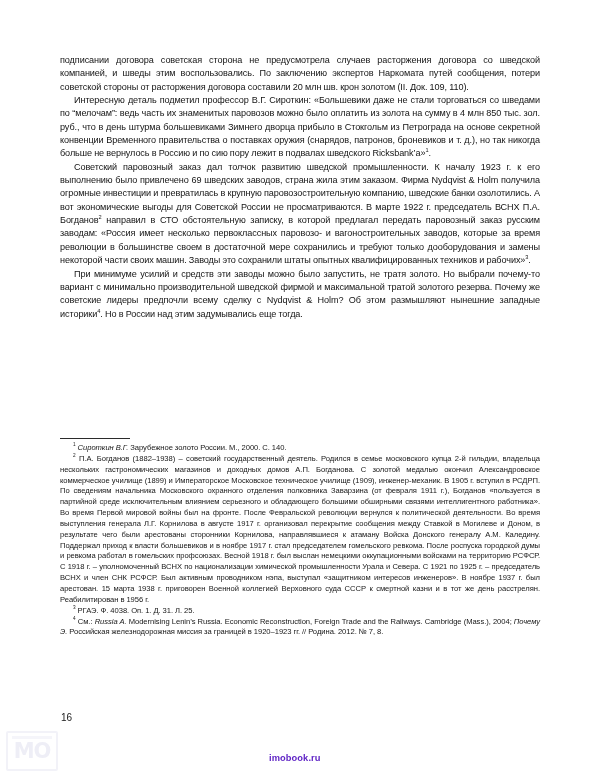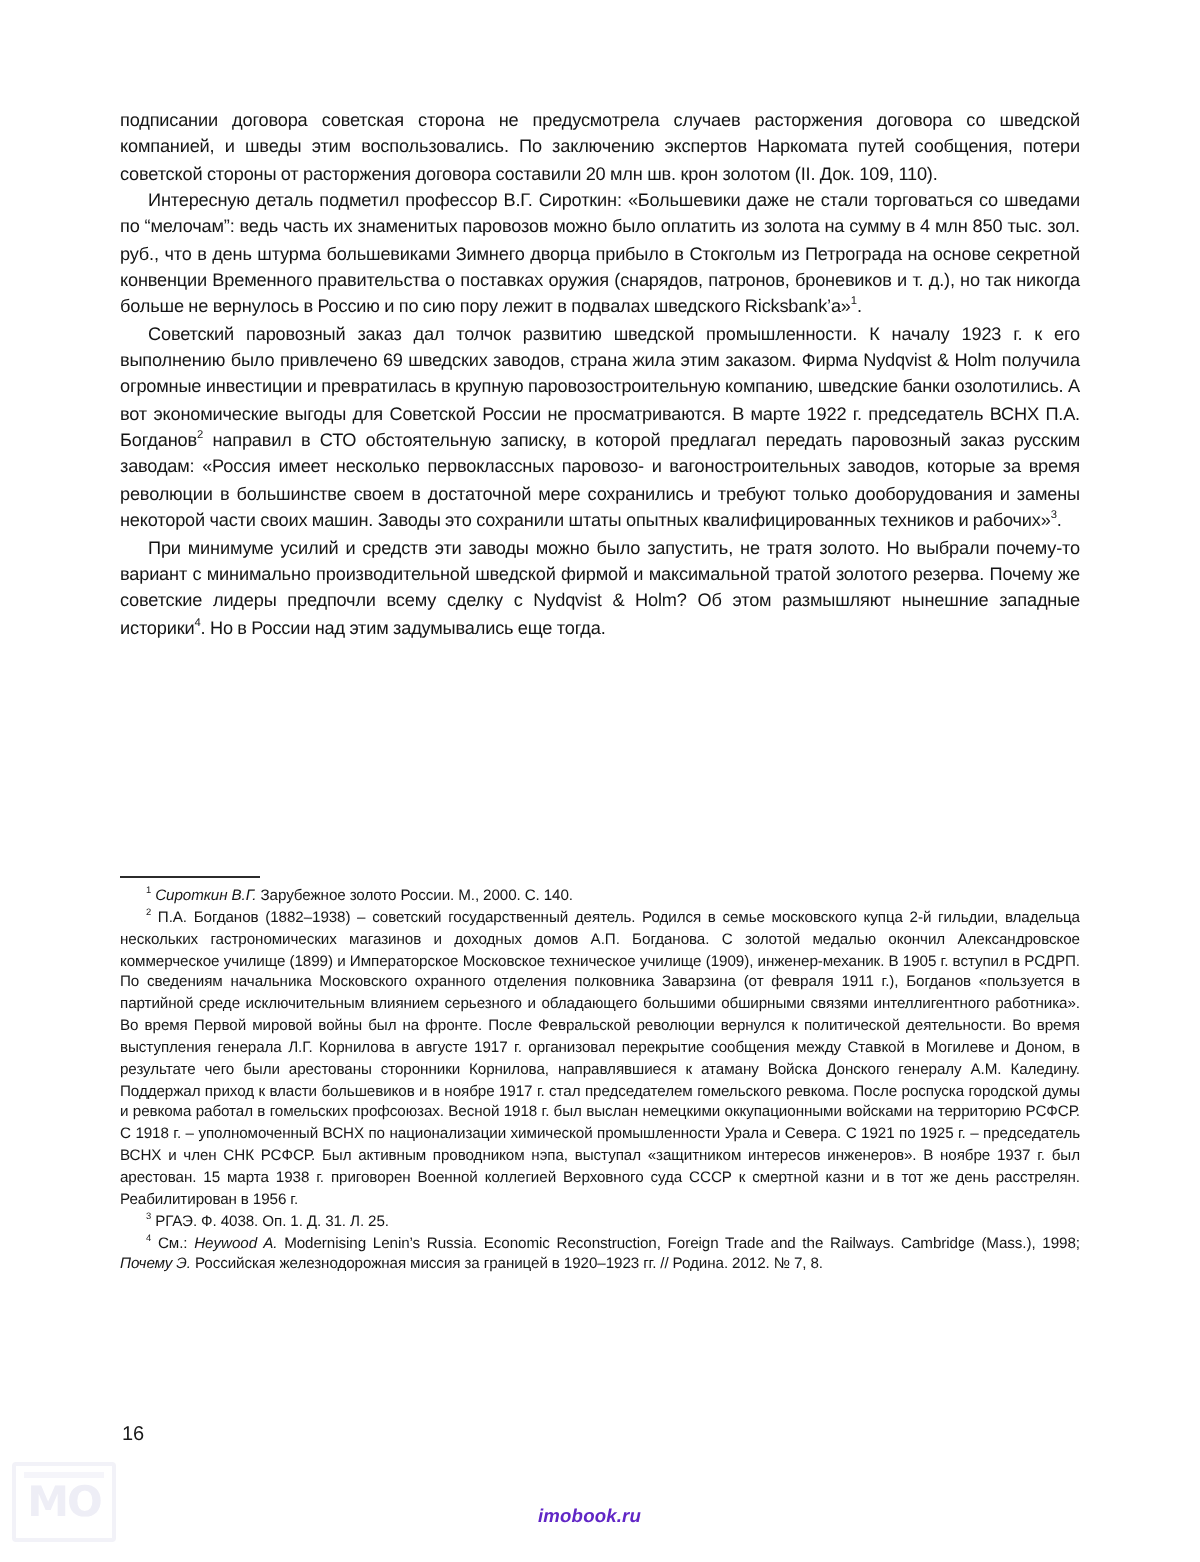--- a/index.html
+++ b/index.html
@@ -88,21 +88,20 @@
     font-size: 10px;
     color: #1a1a1a;
   }
 
   
   .brand {
     position: absolute;
     left: 269px;
     top: 753px;
     font-size: 9.3px;
-    font-style: italic;
     font-weight: 700;
     color: #6126c6;
     letter-spacing: 0.01em;
   }
 
   
   .watermark {
     position: absolute;
     left: 6px;
     top: 731px;
@@ -151,21 +150,21 @@
 
   <div class="footnotes">
     <div class="fn-rule"></div>
 
     <p class="fn"><sup>1</sup> <span class="ital">Сироткин В.Г.</span><span> Зарубежное золото России. М., 2000. С. 140.</span></p>
 
     <p class="fn"><sup>2</sup> <span>П.А. Богданов (1882–1938) – советский государственный деятель. Родился в семье московского купца 2-й гильдии, владельца нескольких гастрономических магазинов и доходных домов А.П. Богданова. С золотой медалью окончил Александровское коммерческое училище (1899) и Императорское Московское техническое училище (1909), инженер-механик. В 1905 г. вступил в РСДРП. По сведениям начальника Московского охранного отделения полковника Заварзина (от февраля 1911 г.), Богданов «пользуется в партийной среде исключительным влиянием серьезного и обладающего большими обширными связями интеллигентного работника». Во время Первой мировой войны был на фронте. После Февральской революции вернулся к политической деятельности. Во время выступления генерала Л.Г. Корнилова в августе 1917 г. организовал перекрытие сообщения между Ставкой в Могилеве и Доном, в результате чего были арестованы сторонники Корнилова, направлявшиеся к атаману Войска Донского генералу А.М. Каледину. Поддержал приход к власти большевиков и в ноябре 1917 г. стал председателем гомельского ревкома. После роспуска городской думы и ревкома работал в гомельских профсоюзах. Весной 1918 г. был выслан немецкими оккупационными войсками на территорию РСФСР. С 1918 г. – уполномоченный ВСНХ по национализации химической промышленности Урала и Севера. С 1921 по 1925 г. – председатель ВСНХ и член СНК РСФСР. Был активным проводником нэпа, выступал «защитником интересов инженеров». В ноябре 1937 г. был арестован. 15 марта 1938 г. приговорен Военной коллегией Верховного суда СССР к смертной казни и в тот же день расстрелян. Реабилитирован в 1956 г.</span></p>
 
     <p class="fn"><sup>3</sup> <span>РГАЭ. Ф. 4038. Оп. 1. Д. 31. Л. 25.</span></p>
 
-    <p class="fn"><sup>4</sup> <span>См.: </span><span class="ital">Heywood A.</span><span> Modernising Lenin’s Russia. Economic Reconstruction, Foreign Trade and the Railways. Cambridge (Mass.), 1998; </span><span class="ital">Почему Э.</span><span> Российская железнодорожная миссия за границей в 1920–1923 гг. // Родина. 2012. № 7, 8.</span></p>
+    <p class="fn"><sup>4</sup> <span>См.: </span><span class="ital">Russia A.</span><span> Modernising Lenin’s Russia. Economic Reconstruction, Foreign Trade and the Railways. Cambridge (Mass.), 2004; </span><span class="ital">Почему Э.</span><span> Российская железнодорожная миссия за границей в 1920–1923 гг. // Родина. 2012. № 7, 8.</span></p>
   </div>
 
   <div class="page-number">16</div>
 
   <div class="watermark">
     <div class="watermark-bar"></div>
     <span class="watermark-label">MO</span>
   </div>
 
   <div class="brand">imobook.ru</div>

